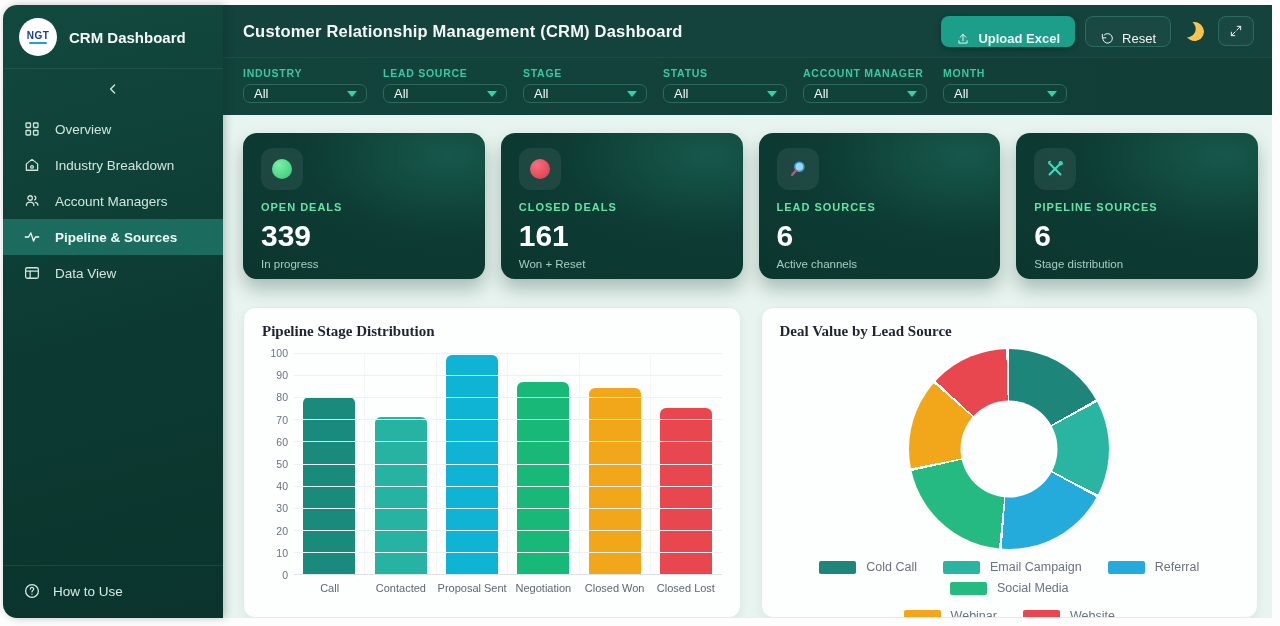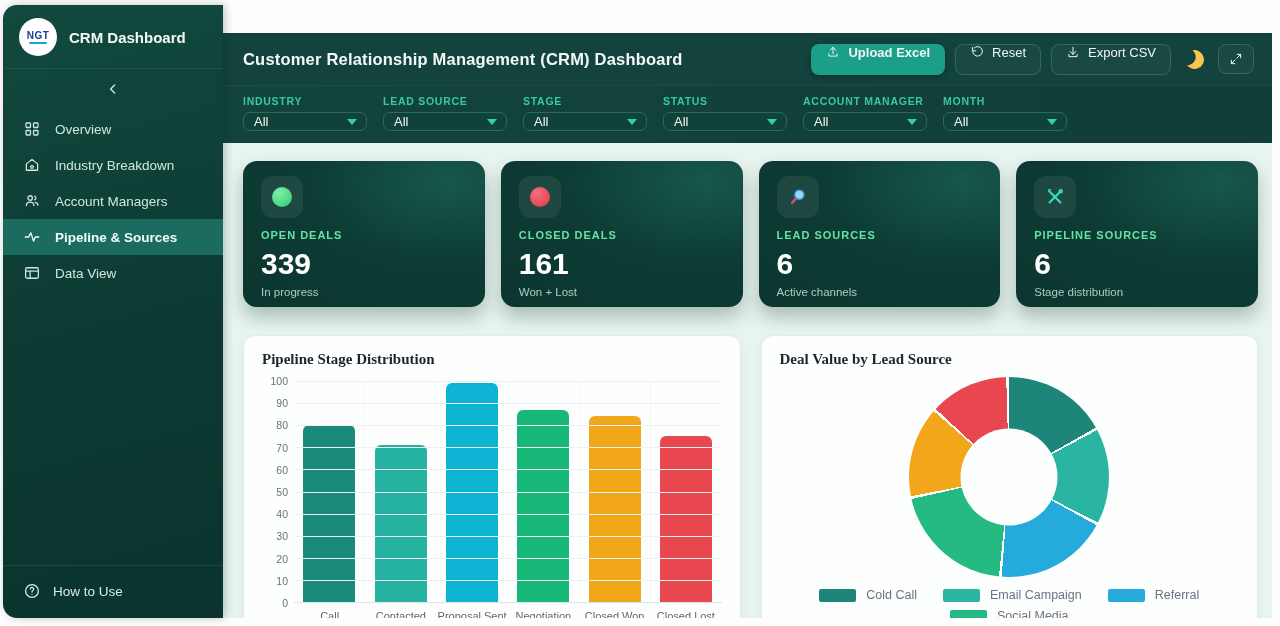--- a/index.html
+++ b/index.html
@@ -16,26 +16,26 @@
   .logo i { display:block; width:18px; height:2px; background:#18a7c9; border-radius:2px; margin-top:1px; }
   .brand-name { font-size:15px; font-weight:bold; color:#f2faf7; }
   .collapse { display:flex; justify-content:center; padding:12px 0 10px; cursor:pointer; color:#cfe9dd; }
   .nav { display:flex; flex-direction:column; margin-top:4px; }
   .nav-item { display:flex; align-items:center; gap:14px; height:36px; padding:0 20px; font-size:13.5px; color:#cfe7db; cursor:pointer; }
   .nav-item svg { flex:0 0 18px; }
   .nav-item.active { background:#1b6b5e; color:#f0fff9; font-weight:bold; }
   .side-footer { margin-top:auto; border-top:1px solid rgba(255,255,255,.08); padding:16px 20px 18px; display:flex; align-items:center; gap:12px; font-size:13.5px; color:#d6ece3; cursor:pointer; }
 
   
-  .right { flex:1; display:flex; flex-direction:column; min-width:0;margin-top:28px; }
+  .right { flex:1; display:flex; flex-direction:column; min-width:0; }
 
   .topbar { height:52px; background:#13433c; display:flex; align-items:center; padding:0 18px 0 20px; }
   .page-title { font-size:16.5px; font-weight:bold; color:#f4f9f7; letter-spacing:.2px; }
   .top-actions { margin-left:auto; display:flex; align-items:center; gap:10px; }
-  .btn { display:flex; align-items:flex-start; gap:8px; height:31px; padding:0 14px; border-radius:8px; font-size:13px; font-weight:bold;
+  .btn { display:flex; align-items:flex-end; gap:8px; height:31px; padding:0 14px; border-radius:8px; font-size:13px; font-weight:bold;
     color:#eef7f3; cursor:pointer; border:1px solid transparent; white-space:nowrap; }
   .btn.primary { background:#1b9e8a; box-shadow:0 2px 6px rgba(0,0,0,.25); }
   .btn.ghost { background:rgba(255,255,255,.03); border-color:#2e6b5f; font-weight:normal; }
   .icon-btn { width:36px; height:30px; border:1px solid #2e6b5f; border-radius:8px; display:flex; align-items:center; justify-content:center; cursor:pointer; background:rgba(255,255,255,.03); }
   .moon { width:19px; height:19px; border-radius:50%; box-shadow:inset -6px -5px 0 1px #f6c451; transform:rotate(-20deg); cursor:pointer; margin:0 4px; }
 
   .filterbar { height:58px; background:linear-gradient(90deg,#12443c 0%,#113e37 100%); border-top:1px solid rgba(255,255,255,.05);
     display:flex; gap:16px; padding:7px 20px 12px; }
   .filter { display:flex; flex-direction:column; }
   .filter-label { font-size:10.5px; font-weight:bold; letter-spacing:.07em; color:#38c99e; margin:2px 0 5px; }
@@ -168,28 +168,20 @@
             </svg>
           <span>Upload Excel</span>
         </div>
         <div class="btn ghost">
           <svg class="ic" width="14" height="14" viewBox="0 0 24 24">
               <polyline points="4 4 4 10 10 10"></polyline>
               <path d="M4.8 10A8.2 8.2 0 1 0 7 5.2"></path>
             </svg>
           <span>Reset</span>
         </div>
-        <div class="btn ghost">
-          <svg class="ic" width="14" height="14" viewBox="0 0 24 24">
-              <polyline points="7 11 12 16 17 11"></polyline>
-              <line x1="12" y1="4" x2="12" y2="16"></line>
-              <path d="M5 16v4h14v-4"></path>
-            </svg>
-          <span>Export CSV</span>
-        </div>
         <div class="moon"></div>
         <div class="icon-btn">
           <svg class="ic" width="14" height="14" viewBox="0 0 24 24" style="color:#eef7f3">
               <polyline points="14 4 20 4 20 10"></polyline>
               <polyline points="10 20 4 20 4 14"></polyline>
               <line x1="20" y1="4" x2="13.5" y2="10.5"></line>
               <line x1="4" y1="20" x2="10.5" y2="13.5"></line>
             </svg>
         </div>
       </div>
@@ -249,21 +241,21 @@
           <div class="kpi-label">OPEN DEALS</div>
           <div class="kpi-value">339</div>
           <div class="kpi-sub">In progress</div>
         </div>
         <div class="kpi">
           <div class="kpi-chip">
               <div class="dot red"></div>
             </div>
           <div class="kpi-label">CLOSED DEALS</div>
           <div class="kpi-value">161</div>
-          <div class="kpi-sub">Won + Lost</div>
+          <div class="kpi-sub">Won + Reset</div>
         </div>
         <div class="kpi">
           <div class="kpi-chip">
             <svg width="20" height="20" viewBox="0 0 22 22">
                 <circle cx="12.5" cy="8.5" r="5" fill="#9bd4f5" stroke="#3aa0dc" stroke-width="1.6"></circle>
                 <line x1="8.6" y1="12.8" x2="4.5" y2="17.5" stroke="#c2567a" stroke-width="2.6" stroke-linecap="round"></line>
               </svg>
           </div>
           <div class="kpi-label">LEAD SOURCES</div>
           <div class="kpi-value">6</div>

